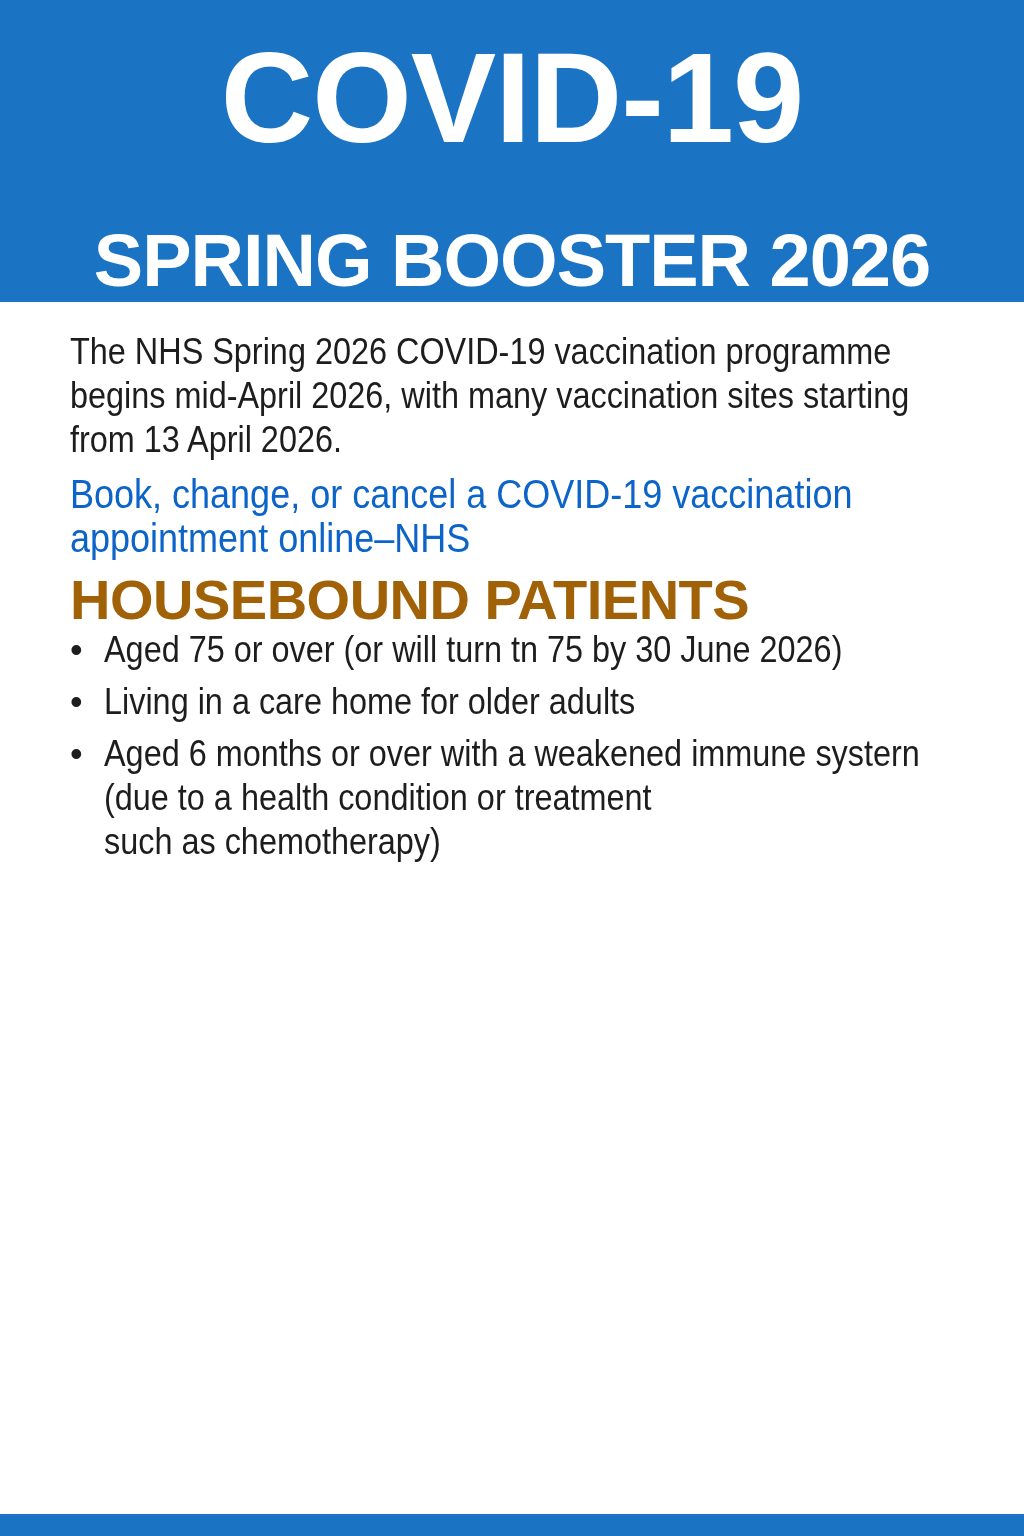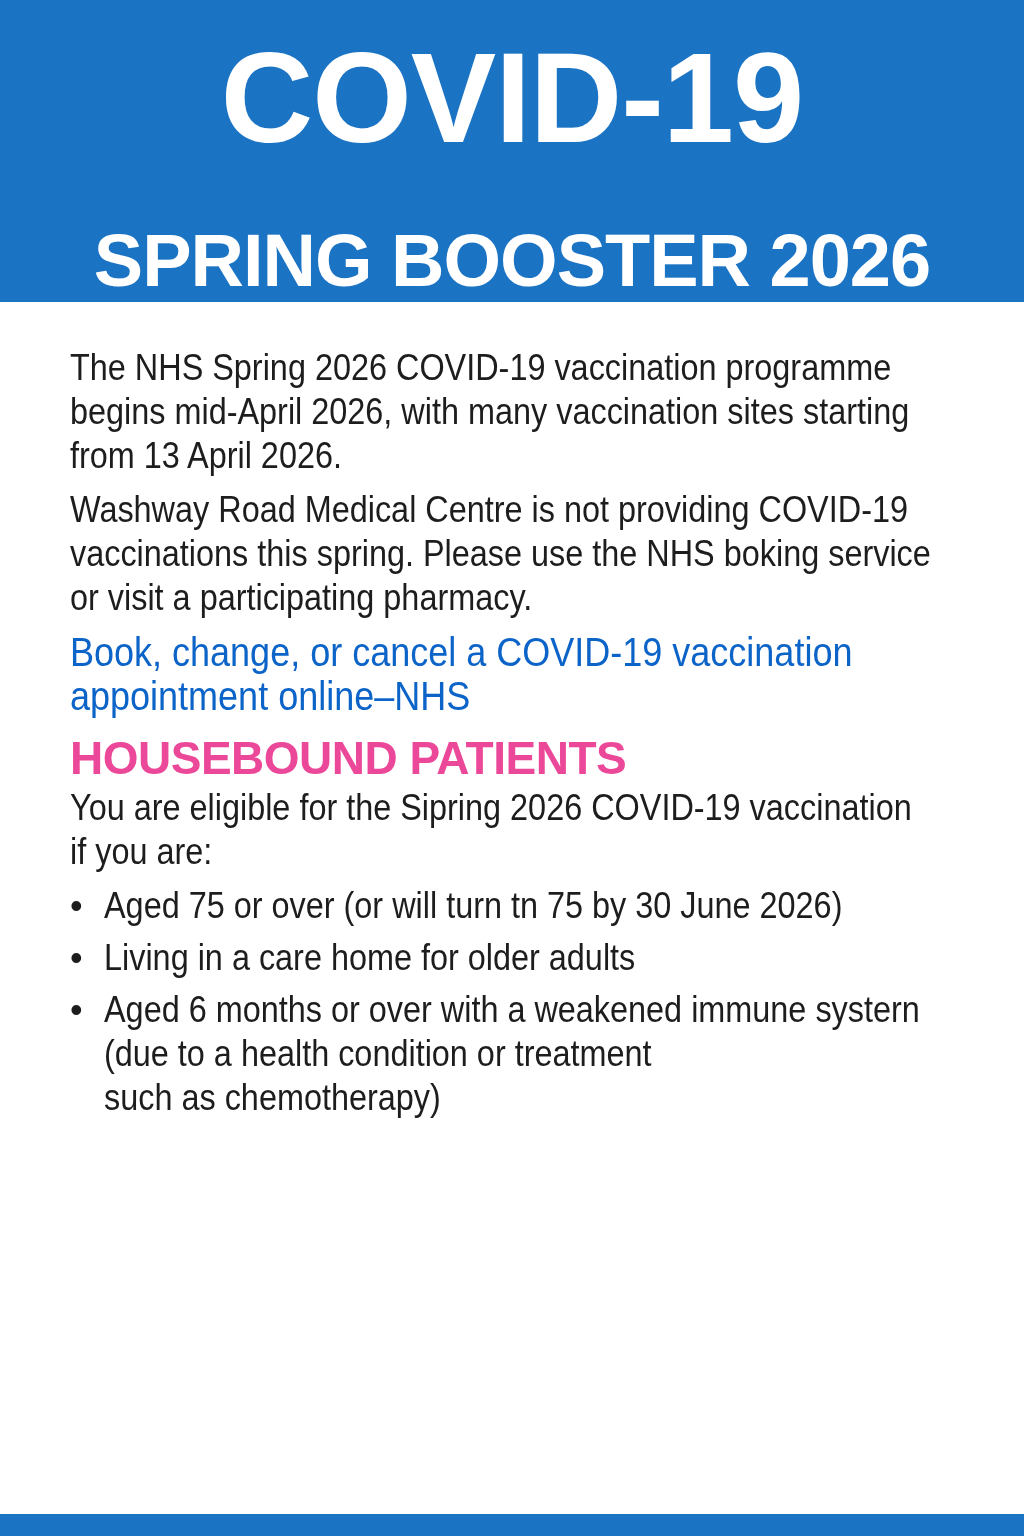--- a/index.html
+++ b/index.html
@@ -38,21 +38,21 @@
   .banner .subtitle-line span {
     display: inline-block;
     font-size: 74px;
     font-weight: 700;
     color: #ffffff;
     letter-spacing: -1px;
   }
 
   
   .content {
-    padding: 44px 30px 0 70px;
+    padding: 28px 30px 0 70px;
   }
   .pre {
     white-space: pre;
     display: block;
     transform: scaleX(0.9);
     transform-origin: 0 0;
   }
   .para {
     font-size: 36px;
     line-height: 44px;
@@ -60,24 +60,24 @@
     color: #1d1d1d;
   }
   .link-block {
     font-size: 40px;
     line-height: 44px;
     margin: 0 0 16px 0;
     text-decoration: none;
     display: block;
   }
   h2.section-heading {
-    font-size: 46px;
+    font-size: 56px;
     line-height: 48px;
     font-weight: 700;
-    color: #ec4899;
+    color: #a16207;
     letter-spacing: -0.5px;
     margin: 6px 0 4px 0;
   }
   ul.eligibility-list {
     list-style: none;
     margin-top: 2px;
   }
   ul.eligibility-list li {
     display: flex;
     gap: 14px;
@@ -113,40 +113,31 @@
 </header>
 
 <main class="content">
 
   <p class="para">
     <span class="pre">The NHS Spring 2026 COVID-19 vaccination programme
 begins mid-April 2026, with many vaccination sites starting
 from 13 April 2026.</span>
   </p>
 
-  <p class="para">
-    <span class="pre">Washway Road Medical Centre is not providing COVID-19
-vaccinations this spring. Please use the NHS boking service
-or visit a participating pharmacy.</span>
-  </p>
 
   <a class="link-block" href="#" style="color: rgb(13, 100, 200);">
     <span class="pre">Book, change, or cancel a COVID-19 vaccination
 appointment online–NHS</span>
   </a>
 
   <h2 class="section-heading">HOUSEBOUND PATIENTS</h2>
 
 
 
 
-  <p class="para">
-    <span class="pre">You are eligible for the Sipring 2026 COVID-19 vaccination
-if you are:</span>
-  </p>
 
   <ul class="eligibility-list">
     <li>
       <span class="bullet">•</span>
       <span class="pre">Aged 75 or over (or will turn tn 75 by 30 June 2026)</span>
     </li>
     <li>
       <span class="bullet">•</span>
       <span class="pre">Living in a care home for older adults</span>
     </li>

